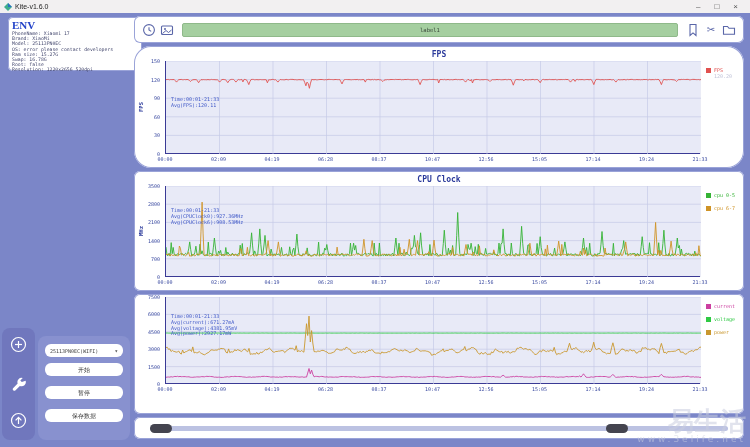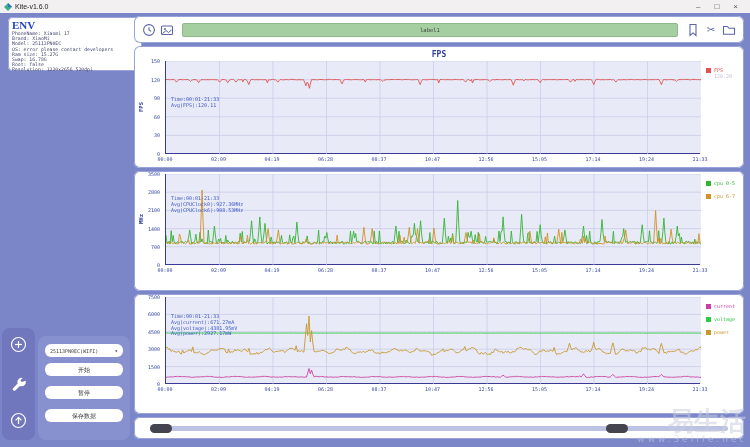--- a/index.html
+++ b/index.html
@@ -161,21 +161,21 @@
     <div class="tb-icon scissors">
       <span>✂</span>
     </div>
     <div class="tb-icon">
       <svg viewBox="0 0 14 14">
         <path d="M1.5,3.5h4l1.5,1.8h5.5v6H1.5z" fill="none" stroke="#5a66a8" stroke-width="1.1"></path>
       </svg>
     </div>
   </div>
 
-  <div class="main-card chart-card" style="top:46px;height:122px;">
+  <div class="main-card chart-card" style="top:46px;height:122px;border-radius:17px;">
       <div class="chart-title">FPS</div>
       <div class="chart-wrap" style="height: 105px;">
         <div class="ylab" style="top: 42.5px;">FPS</div>
         <div class="yticks" style="height: 93px;">
           <span style="top: 90px;">0</span>
           <span style="top: 71.4px;">30</span>
           <span style="top: 52.8px;">60</span>
           <span style="top: 34.2px;">90</span>
           <span style="top: 15.6px;">120</span>
           <span style="top: -3px;">150</span>
@@ -219,20 +219,21 @@
         </div>
         <div class="legend" style="top: 6px;">
           <div class="legend-item">
             <span class="legend-sq" style="background: rgb(225, 81, 79);"></span>
             <span class="legend-txt" style="color: rgb(225, 81, 79);">FPS<div class="legend-val">120.20</div></span>
           </div>
         </div>
       </div>
     </div>
   <div class="main-card chart-card" style="top:171px;height:120px;">
+      <div class="chart-title">CPU Clock</div>
       <div class="chart-wrap" style="height: 103px;">
         <div class="ylab" style="top: 41.5px;">MHz</div>
         <div class="yticks" style="height: 91px;">
           <span style="top: 88px;">0</span>
           <span style="top: 69.8px;">700</span>
           <span style="top: 51.6px;">1400</span>
           <span style="top: 33.4px;">2100</span>
           <span style="top: 15.2px;">2800</span>
           <span style="top: -3px;">3500</span>
         </div>

